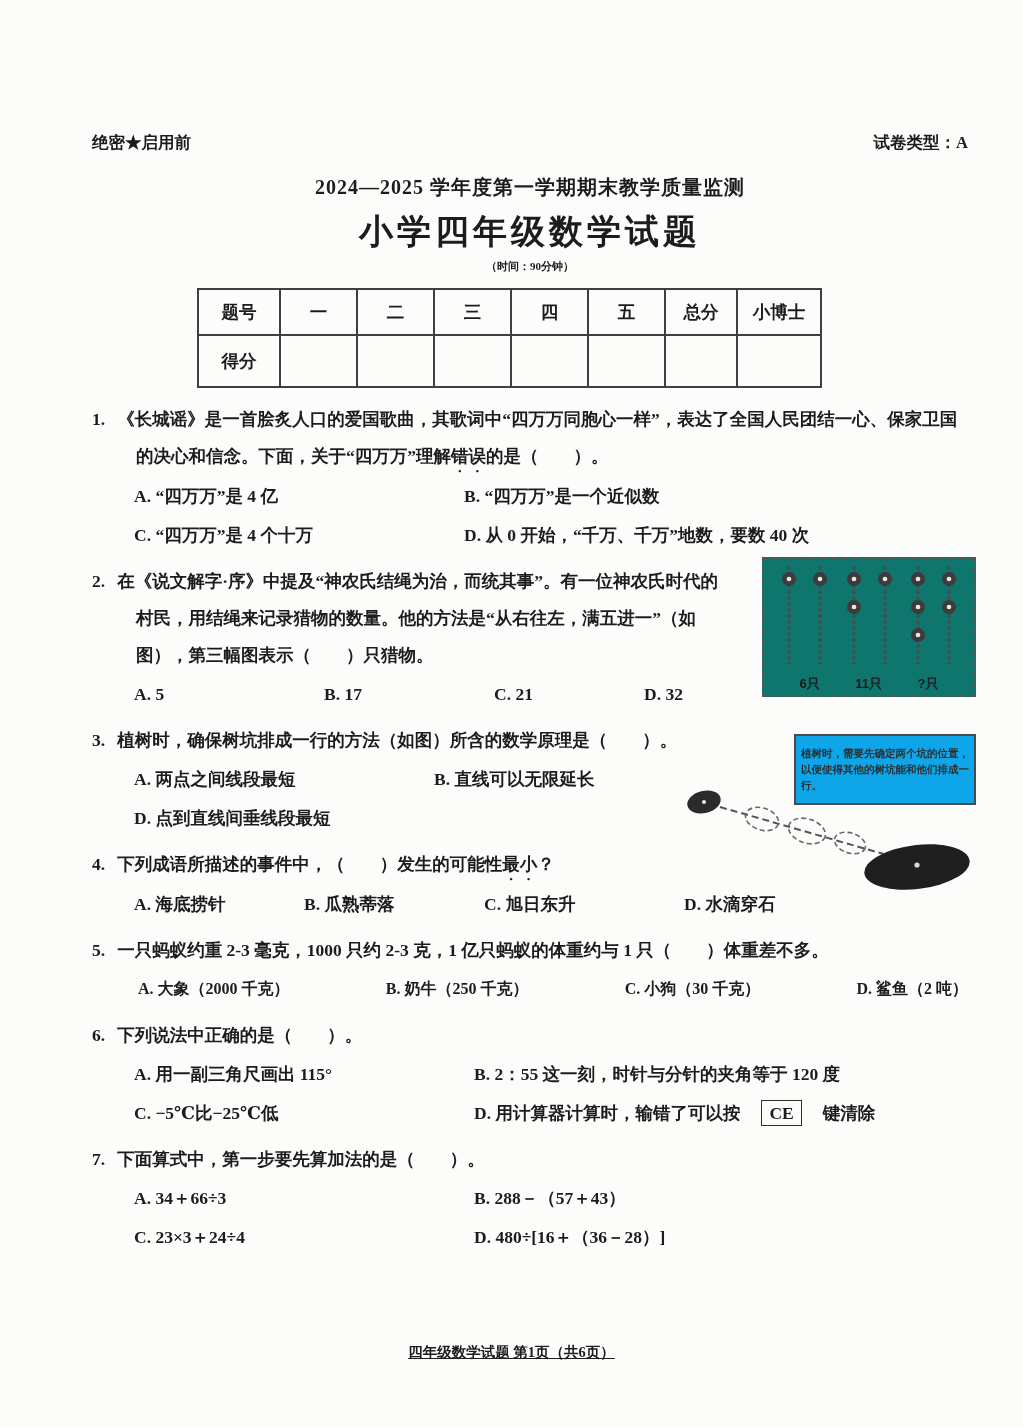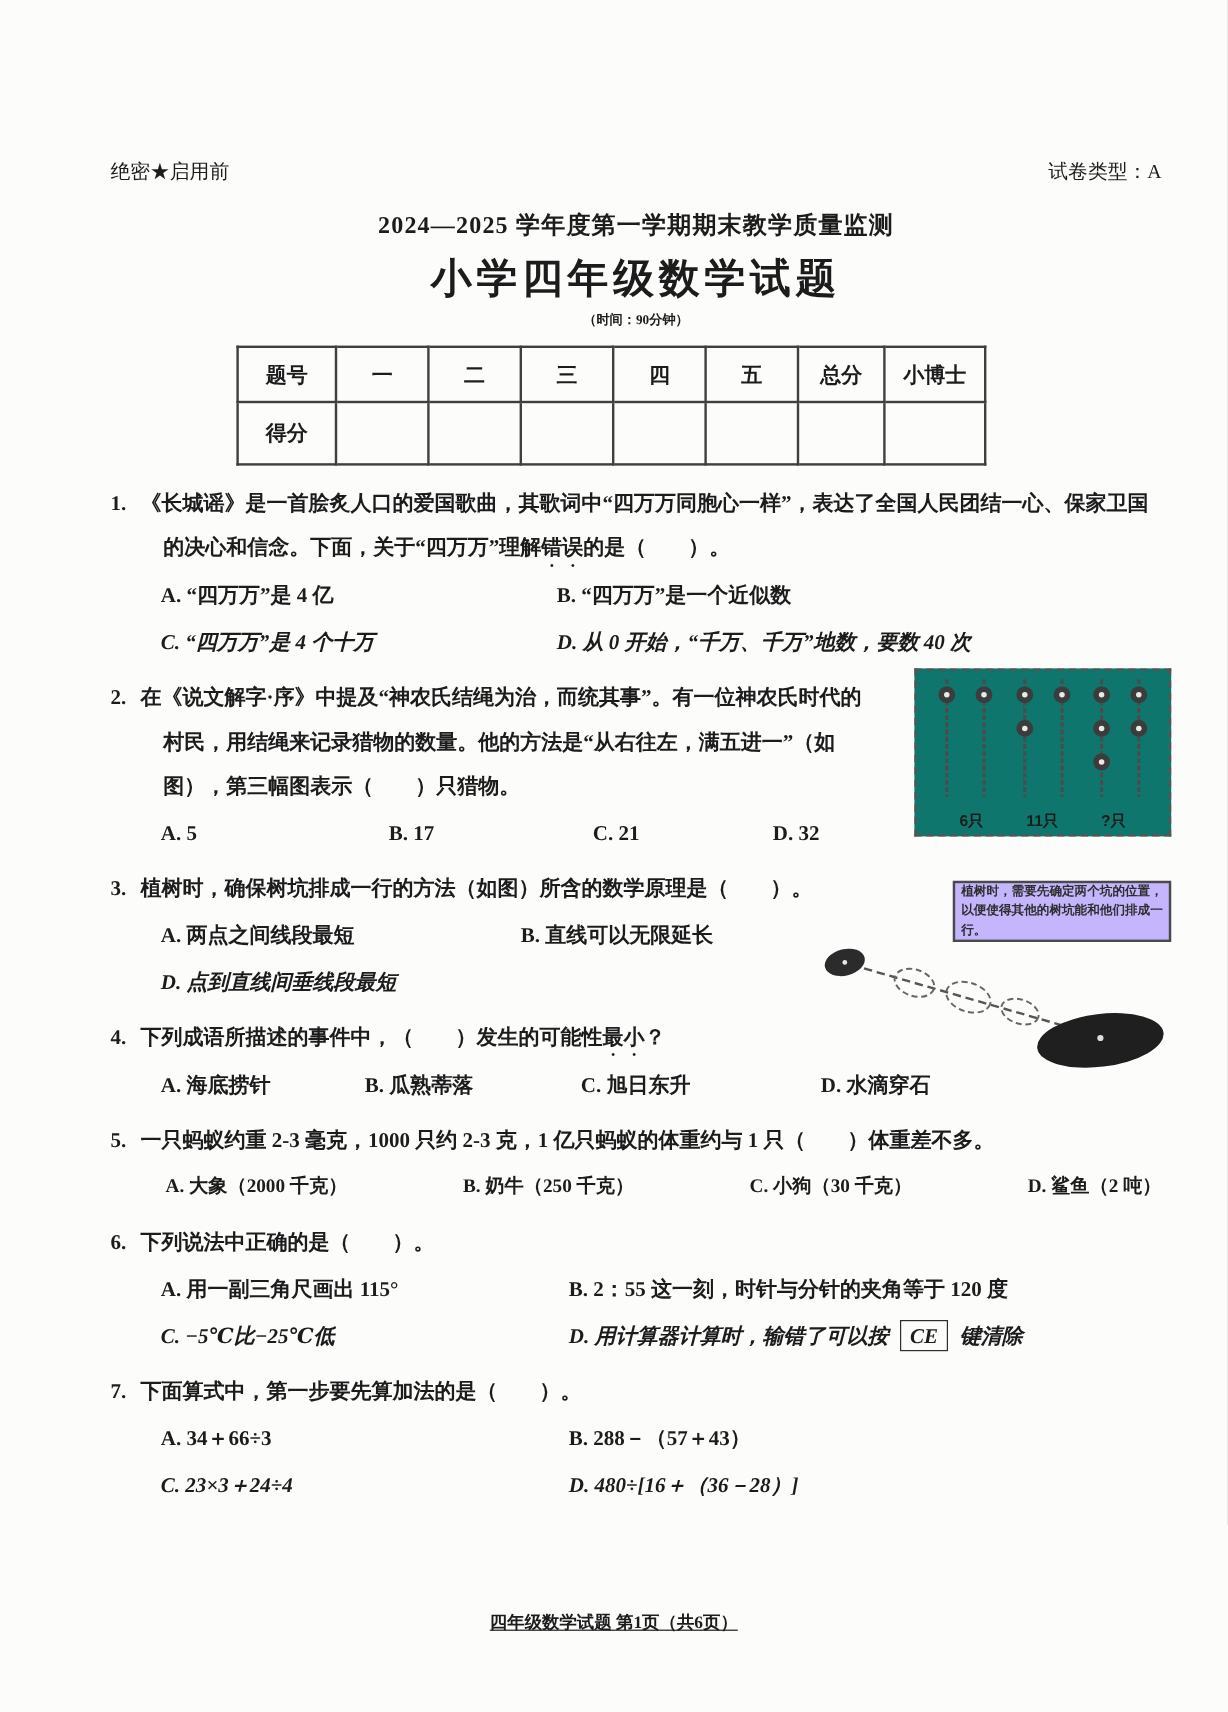--- a/index.html
+++ b/index.html
@@ -1,53 +1,53 @@
 <!DOCTYPE html>
 <html><head>
 <meta charset="utf-8">
 <style>
   html,body{margin:0;padding:0;background:#d8d8d8;}
   .page{position:relative;width:1023px;height:1427px;margin:0 auto;background:#fcfcfb;
         font-family:"Liberation Serif","DejaVu Serif",serif;color:#1c1c1c;overflow:hidden;}
   .content{position:absolute;left:92px;right:55px;top:132px;}
-  .hdr{display:flex;justify-content:space-between;font-size:16.5px;font-weight:400;gap:17px;}
+  .hdr{display:flex;justify-content:space-between;font-size:16.5px;font-weight:700;gap:17px;}
   .session{text-align:center;font-size:20px;font-weight:700;margin-top:20px;letter-spacing:1px;}
   .title{text-align:center;font-size:34px;font-weight:700;letter-spacing:4px;margin-top:8px;}
   .time{text-align:center;font-size:11px;font-weight:700;margin-top:4px;}
   table.score{border-collapse:collapse;margin:14px 0 0 105px;table-layout:fixed;}
   .score th,.score td{border:2px solid #3f3f3f;text-align:center;font-size:17.5px;font-weight:700;padding:0;}
   .score th{height:44px;}
   .score td{height:50px;}
   .sec-head{margin-top:26px;font-size:18px;font-weight:700;}
   .q{position:relative;margin-top:13px;font-size:17.5px;font-weight:700;line-height:37px;}
   .stem{padding-left:44px;text-indent:-44px;}
   .qnum{padding-right:12px;}
   .opts{display:flex;margin:5px 0 0 42px;line-height:30px;}
   .opts span{white-space:nowrap;}
-  .row2{margin-top:9px;font-style:italic;}
+  .row2{margin-top:9px;}
   .w150{width:150px}.w170{width:170px}.w180{width:180px}.w190{width:190px}.w200{width:200px}
   .w300{width:300px}.w330{width:330px}.w340{width:340px}
   .q5opts{font-size:16px;margin-left:46px;justify-content:space-between;}
   .emph{-webkit-text-emphasis:filled dot #1c1c1c;text-emphasis:filled dot #1c1c1c;
         -webkit-text-emphasis-position:under right;text-emphasis-position:under right;}
   .q2stem{padding-right:238px;}
   
   .knot-fig{position:absolute;top:-6px;right:-8px;width:214px;height:140px;border:2px dashed #555;
             background:#0f766e;box-sizing:border-box;display:flex;flex-direction:column;z-index:2;}
   .knot-rows{flex:1;display:flex;justify-content:space-evenly;align-items:flex-start;padding-top:5px;}
   .knot-group{display:flex;gap:13px;}
   .knot-labels{display:flex;justify-content:space-evenly;font-size:13px;font-weight:700;
                line-height:18px;padding-bottom:2px;font-family:"Liberation Sans",sans-serif;}
   
   .tree-fig{position:absolute;top:12px;right:-14px;width:300px;height:160px;z-index:2;}
   .tree-svg{position:absolute;left:0;top:0;}
-  .tree-callout{position:absolute;top:0;right:6px;width:168px;border:2px solid #4a4a4a;background:#c4b5fd;
-                font-size:10.5px;line-height:1.5;font-weight:700;padding:0 5px;color:#2e2e2e;
+  .tree-callout{position:absolute;top:0;right:6px;width:168px;border:2px solid #4a4a4a;background:#0ea5e9;
+                font-size:10.5px;line-height:1.5;font-weight:700;padding:10px 5px;color:#2e2e2e;
                 font-family:"Liberation Sans",sans-serif;}
-  .ce{display:inline-block;border:1.8px solid #2e2e2e;padding:0 7px;line-height:24px;margin:0 10px;}
+  .ce{display:inline-block;border:1.8px solid #2e2e2e;padding:0 7px;line-height:24px;margin:0 21px;}
   .footer{position:absolute;left:0;right:0;top:1343px;text-align:center;font-size:14.5px;font-weight:700;text-decoration:underline;}
 </style>
 </head>
 <body>
 
 <div class="page">
   <div class="content">
 
     <div class="hdr">
       <span>绝密★启用前</span>

